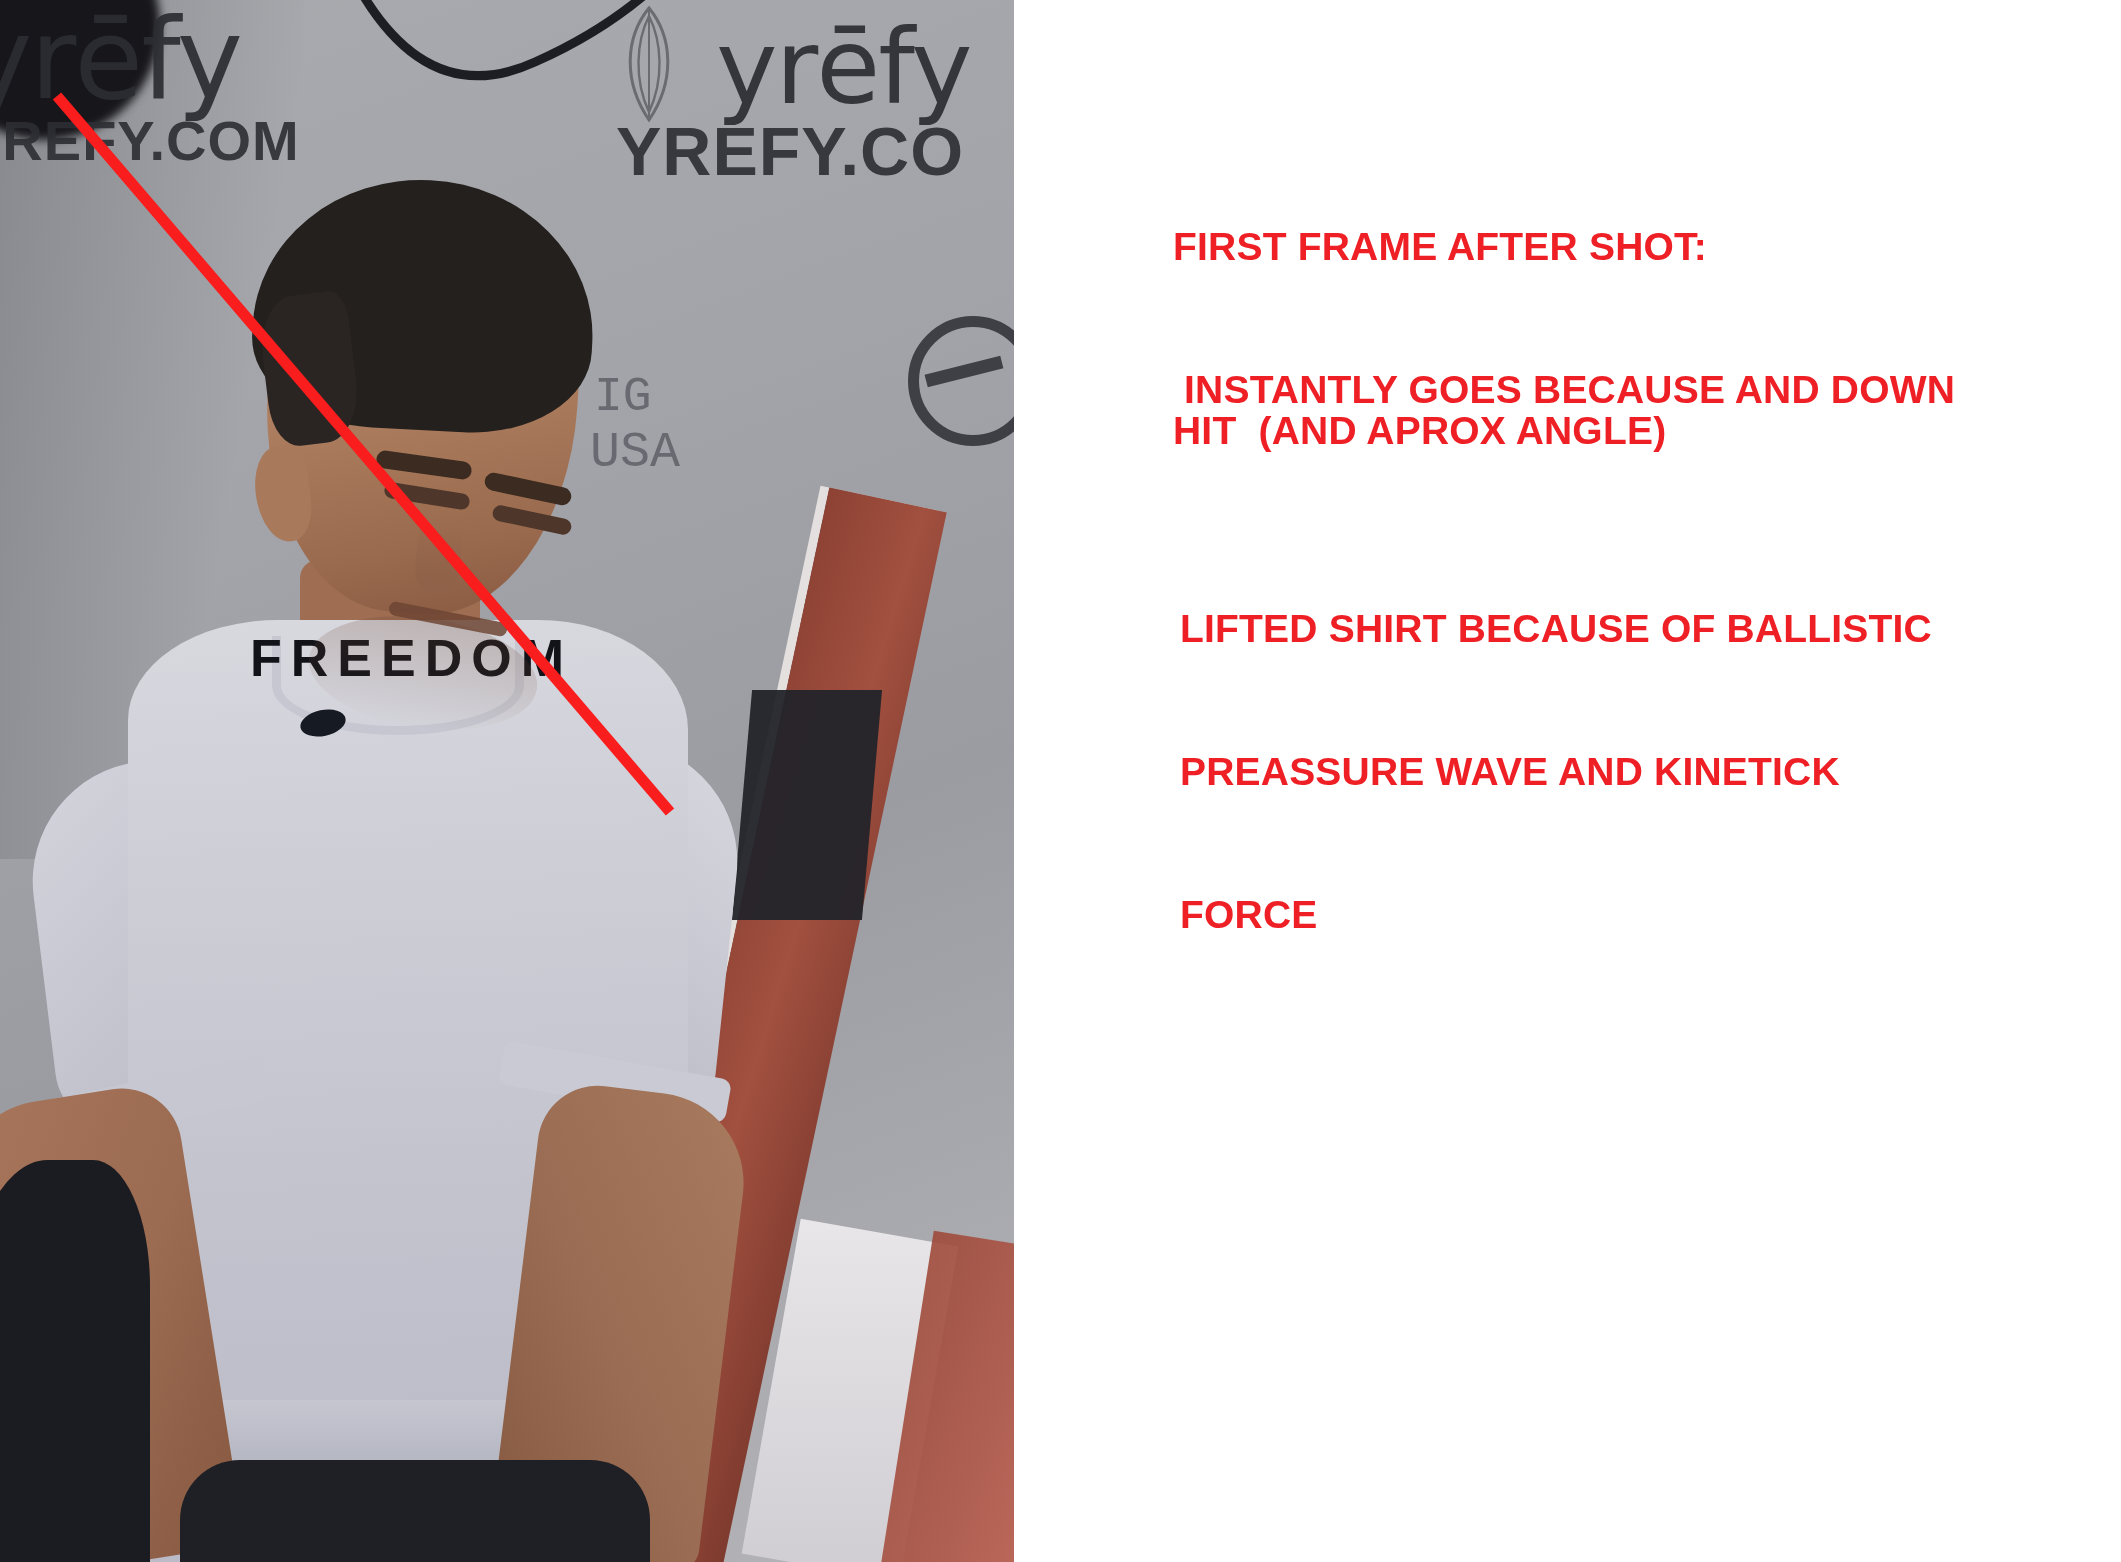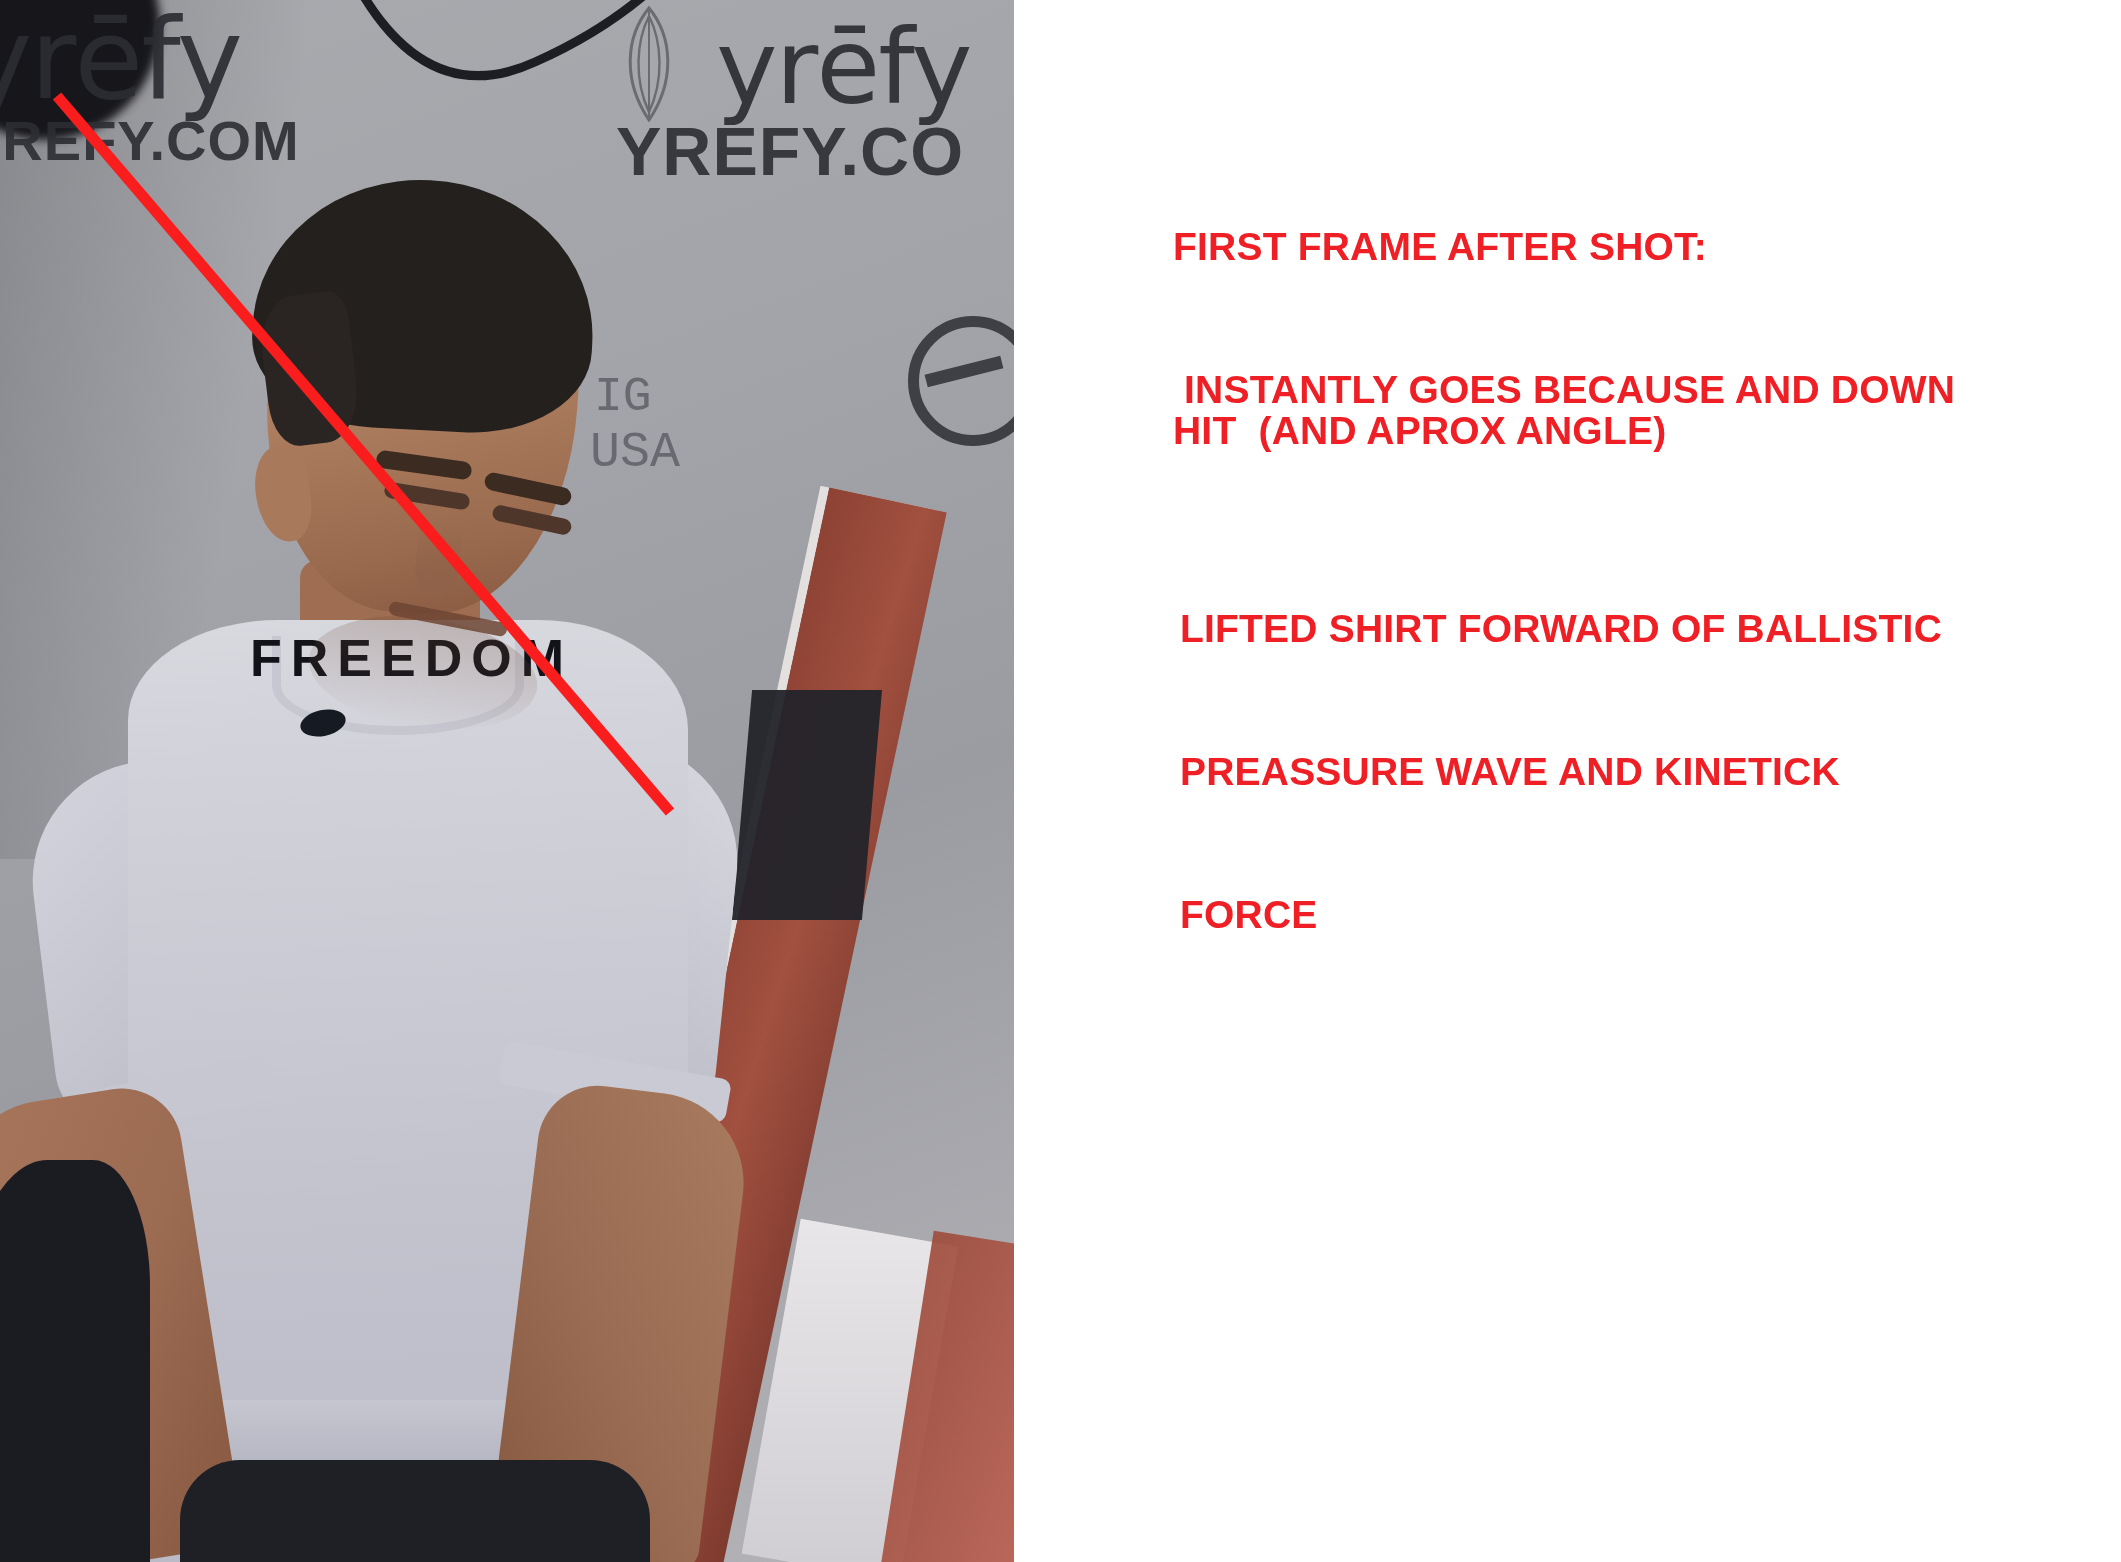--- a/index.html
+++ b/index.html
@@ -490,19 +490,19 @@
     <div class="caption-block" id="block-1">
       <span class="caption-line">FIRST FRAME AFTER SHOT:</span>
       <span class="caption-line"> INSTANTLY GOES BECAUSE AND DOWN</span>
     </div>
 
     <div class="caption-block" id="block-2">
       <span class="caption-line">HIT  (AND APROX ANGLE)</span>
     </div>
 
     <div class="caption-block" id="block-3">
-      <span class="caption-line">LIFTED SHIRT FORWARD OF BALLISTIC</span>
+      <span class="caption-line">LIFTED SHIRT BECAUSE OF BALLISTIC</span>
       <span class="caption-line">PREASSURE WAVE AND KINETICK</span>
       <span class="caption-line">FORCE</span>
     </div>
   </div>
 
 </div>
 
 </body></html>

